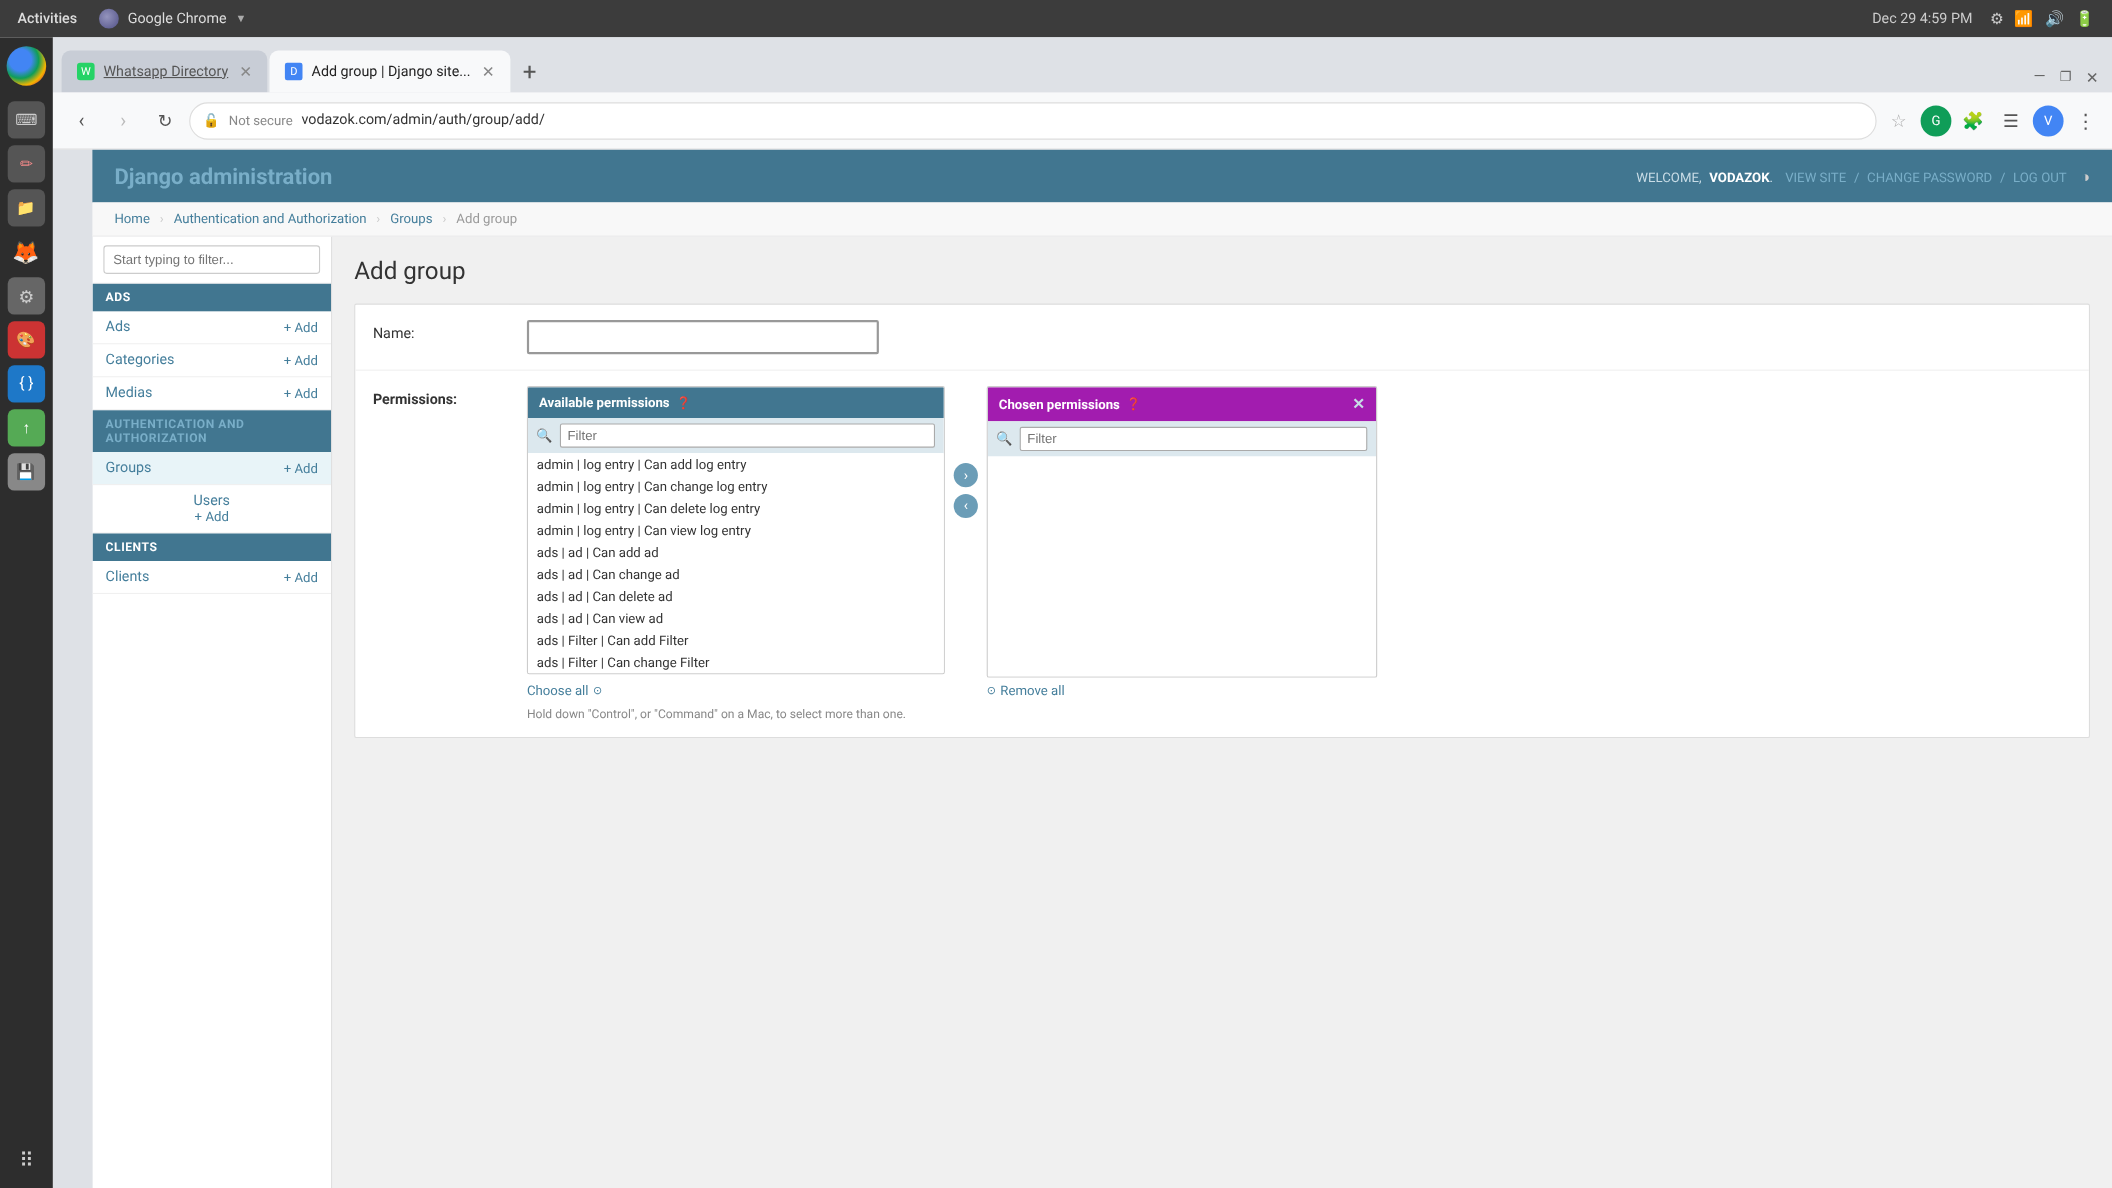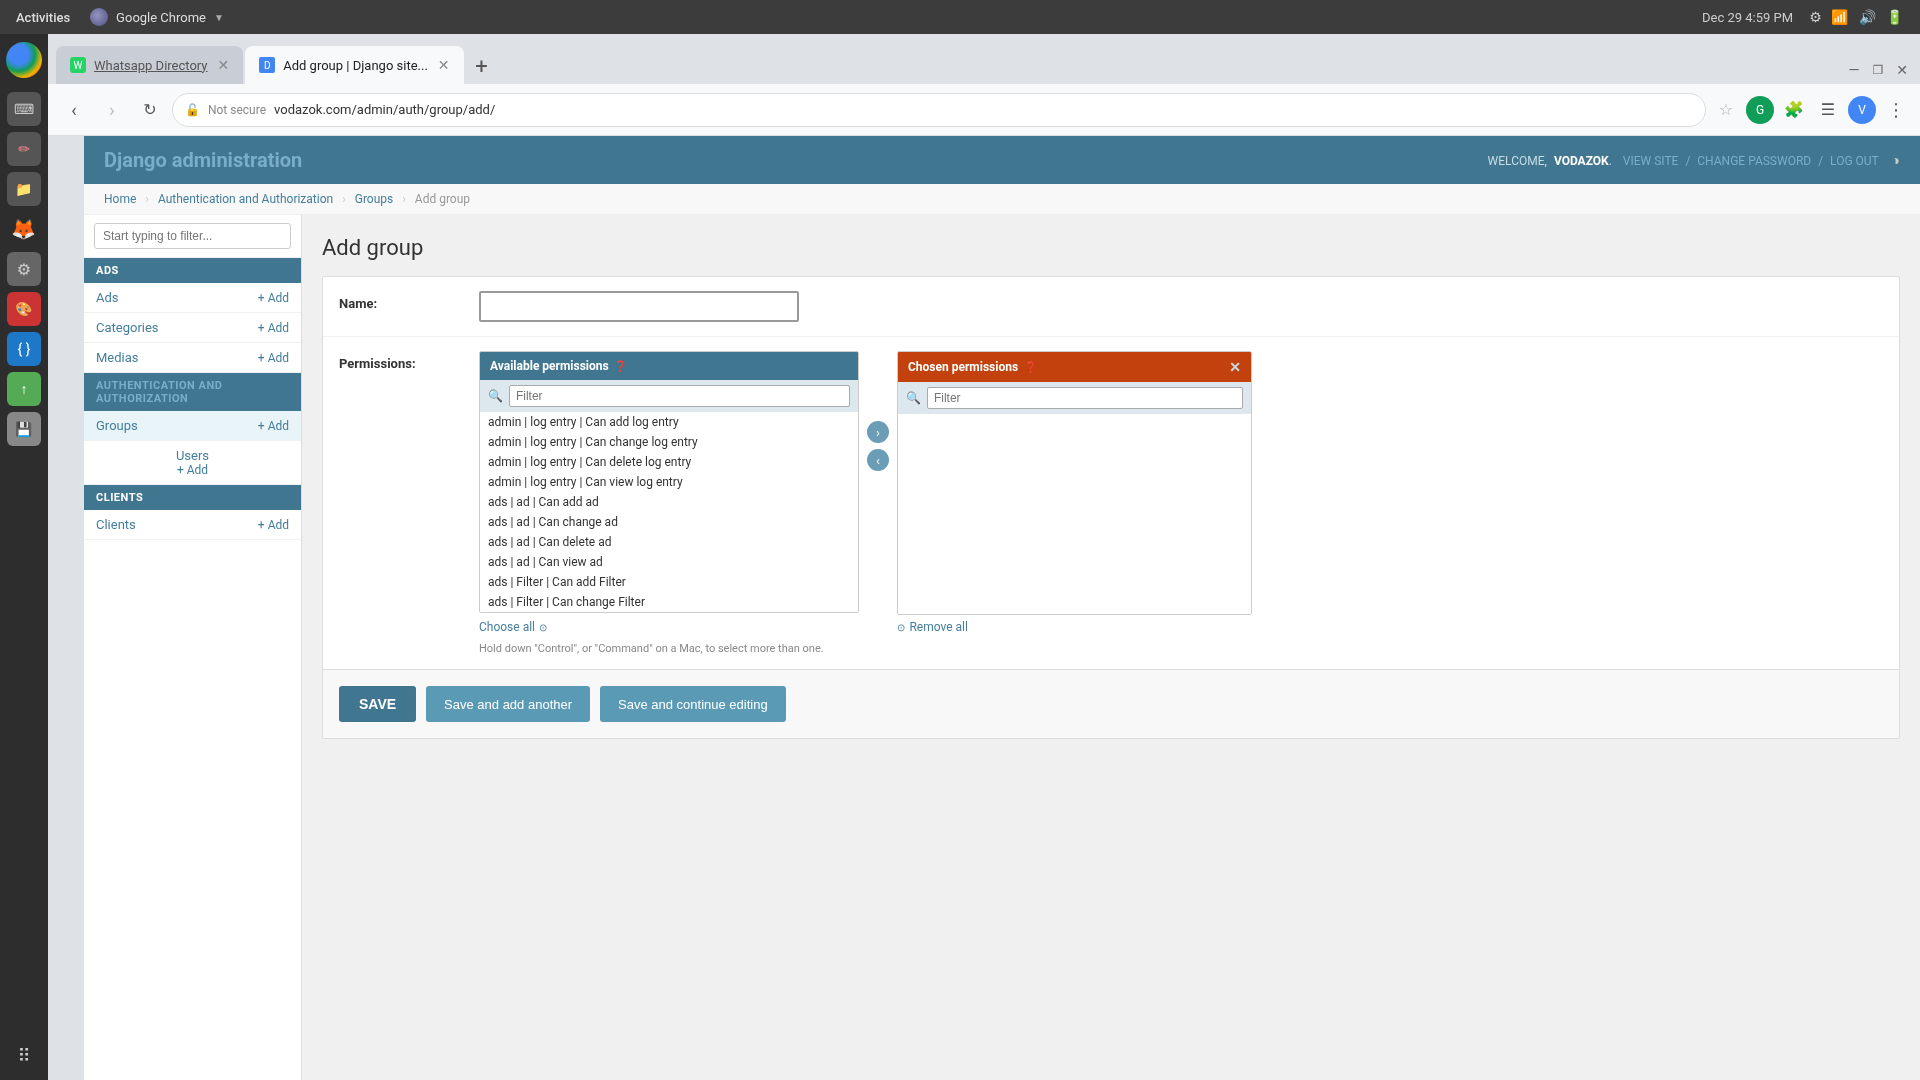--- a/index.html
+++ b/index.html
@@ -158,21 +158,21 @@
           </div>
         </div>
       </div>
 
       <div style="flex:1; padding:20px; overflow-y:auto; background:#f0f0f0;">
         <h1 style="font-size:22px; color:#333; font-weight:normal; margin-bottom:16px;">Add group</h1>
 
         <div style="background:#fff; border:1px solid #ddd; border-radius:2px;">
 
           <div style="display:flex; align-items:flex-start; padding:14px 16px; border-bottom:1px solid #f0f0f0;">
-            <label style="width:140px; font-weight:bold; font-size:13px; color:#333; padding-top:5px; flex-shrink:0;">Name:</label>
+            <label style="width:140px; font-weight:normal; font-size:13px; color:#333; padding-top:5px; flex-shrink:0;">Name:</label>
             <div style="flex:1;">
               <input type="text" style="width: 320px; padding: 6px 8px; border: 2px solid rgb(153, 153, 153); border-radius: 2px; font-size: 13px;" value="">
             </div>
           </div>
 
           <div style="display:flex; align-items:flex-start; padding:14px 16px;">
             <label style="width:140px; font-weight:bold; font-size:13px; color:#333; padding-top:5px; flex-shrink:0;">Permissions:</label>
             <div style="flex:1;">
               <div style="display:flex; gap:0; align-items:flex-start;">
 
@@ -199,21 +199,21 @@
 
                   </div>
                 </div>
 
                 <div style="display:flex; flex-direction:column; align-items:center; justify-content:center; gap:6px; padding:70px 8px 0;">
                   <div style="width:22px; height:22px; border-radius:50%; background:#6b9db7; color:#fff; display:flex; align-items:center; justify-content:center; cursor:pointer; font-size:13px;">›</div>
                   <div style="width:22px; height:22px; border-radius:50%; background:#6b9db7; color:#fff; display:flex; align-items:center; justify-content:center; cursor:pointer; font-size:13px;">‹</div>
                 </div>
 
                 <div style="border:1px solid #ccc; border-radius:2px; overflow:hidden; width:355px;">
-                  <div style="background:#c2410c; color:#fff; padding:7px 10px; font-size:12px; font-weight:bold; display:flex; align-items:center; justify-content:space-between;">
+                  <div style="background:#a21caf; color:#fff; padding:7px 10px; font-size:12px; font-weight:bold; display:flex; align-items:center; justify-content:space-between;">
                     <span style="display:flex; align-items:center; gap:6px;">
                       <span>Chosen permissions</span>
                       <span style="cursor:pointer; color:#c8dce6; font-size:11px;">❓</span>
                     </span>
                     <span style="cursor:pointer; color:#c8dce6; font-size:14px;">✕</span>
                   </div>
                   <div style="background:#dce8ee; padding:5px 8px; display:flex; align-items:center; gap:6px;">
                     <span style="color:#666; font-size:12px;">🔍</span>
                     <input type="text" style="flex: 1 1 0%; padding: 3px 6px; border: 1px solid rgb(170, 170, 170); font-size: 12px; border-radius: 2px;" placeholder="Filter">
                   </div>
@@ -234,23 +234,18 @@
                     <span style="font-size:10px; color:#447e9b;">⊙</span>
                     <span>Remove all</span>
                   </a>
                 </div>
               </div>
 
               <p style="font-size:11px; color:#888; margin-top:8px;">Hold down "Control", or "Command" on a Mac, to select more than one.</p>
             </div>
           </div>
 
-          <div style="display:flex; gap:10px; padding:16px; background:#f8f8f8; border-top:1px solid #ddd;">
-            <button style="background:#417690; color:#fff; border:none; padding:10px 20px; border-radius:3px; font-size:14px; font-weight:bold; cursor:pointer;">SAVE</button>
-            <button style="background:#5b9ab5; color:#fff; border:none; padding:10px 18px; border-radius:3px; font-size:13px; cursor:pointer;">Save and add another</button>
-            <button style="background:#5b9ab5; color:#fff; border:none; padding:10px 18px; border-radius:3px; font-size:13px; cursor:pointer;">Save and continue editing</button>
-          </div>
         </div>
       </div>
     </div>
   </div>
 </div>
 </div>
 
 </body></html>

